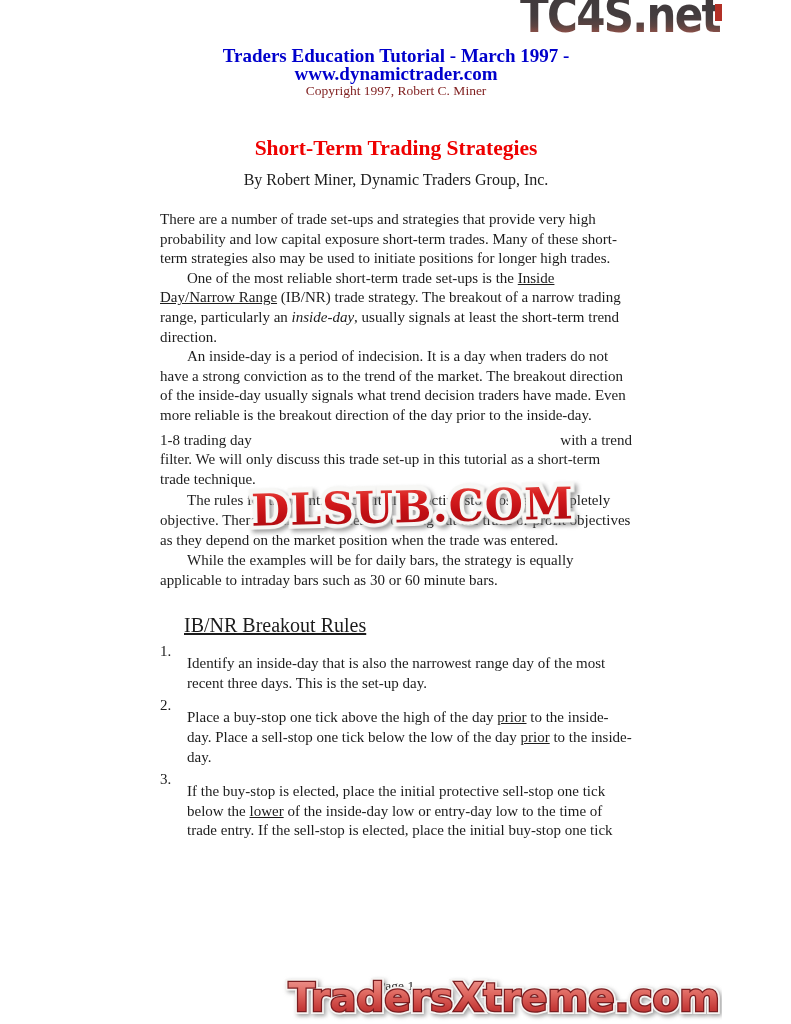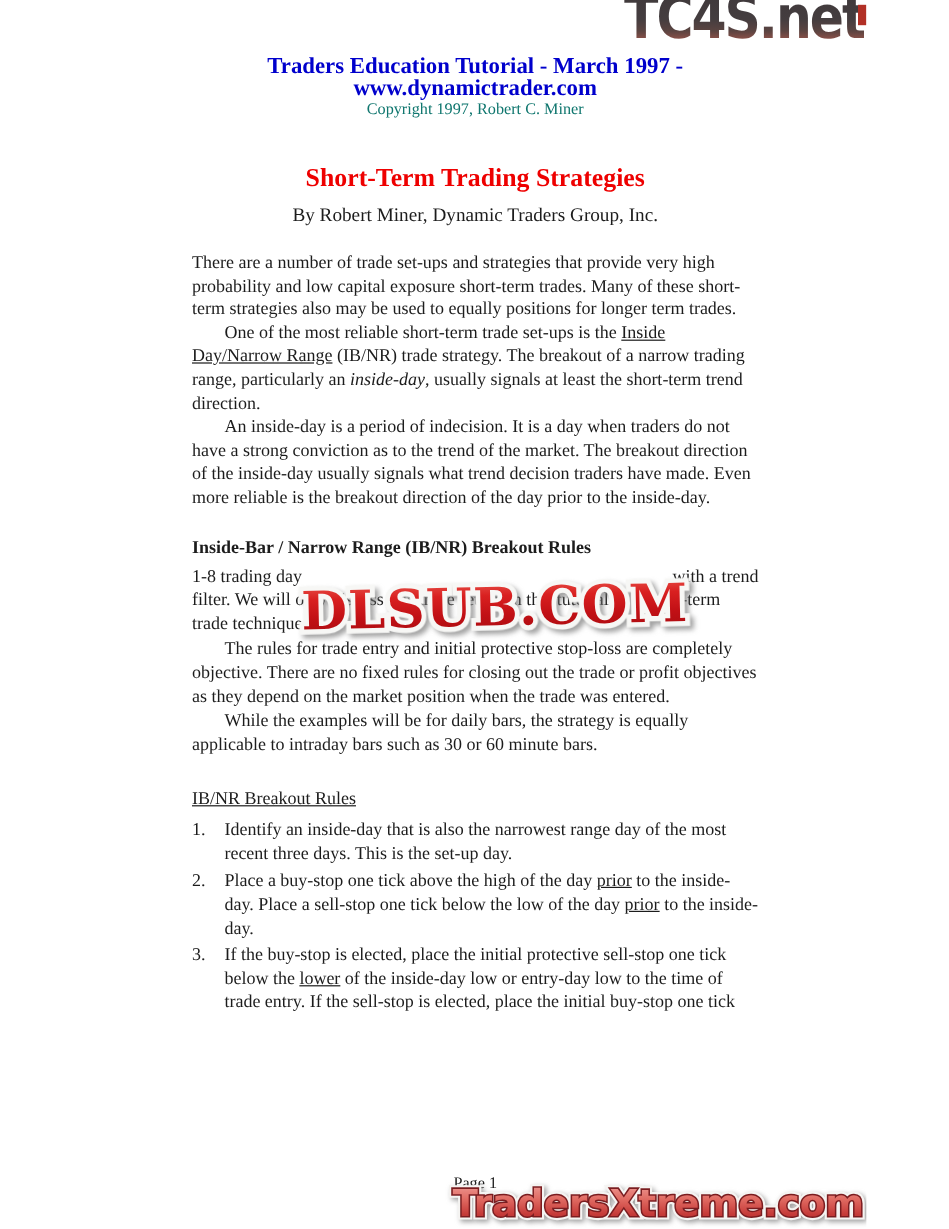--- a/index.html
+++ b/index.html
@@ -14,57 +14,57 @@
     font-size:50px;line-height:1;letter-spacing:-2px;
     transform:scaleX(.84);transform-origin:right top;
     background:linear-gradient(180deg,#3f393b 0%,#443d3f 52%,#5c4441 72%,#8d5048 86%,#b26a58 97%);
     -webkit-background-clip:text;background-clip:text;color:transparent;
     white-space:nowrap;
   }
   .red-sliver{position:absolute;top:4px;right:0;width:7px;height:17px;background:#b23026;}
   
   .content{position:absolute;left:160px;top:0;width:472px;}
   .hdr1{margin-top:47px;text-align:center;font-weight:bold;font-size:19px;line-height:18px;color:#0000cc;}
-  .hdr2{text-align:center;font-size:13.5px;line-height:16px;color:#0f766e;}
+  .hdr2{text-align:center;font-size:13.5px;line-height:16px;color:#7f1d1d;}
   .doc-title{margin-top:37px;text-align:center;font-weight:bold;font-size:21.5px;line-height:24px;color:#ee0000;}
   .byline{margin-top:10px;text-align:center;font-size:16px;line-height:19px;}
   .para{font-size:15px;line-height:19.6px;margin:0;}
   .para.indent{text-indent:27px;}
   .p-intro{margin-top:21px;}
   .section-heading{margin-top:22px;font-weight:bold;font-size:15px;line-height:19px;}
   .obscured{margin-top:5px;font-size:15px;line-height:19.6px;}
   .ob-row{display:flex;justify-content:space-between;white-space:nowrap;height:19.6px;}
   .p-after-obscured{margin-top:2px;}
   .p-daily{margin-top:1px;}
-  .rules-heading{margin-top:26px;font-size:15px;line-height:19px;text-decoration:underline;}
+  .rules-heading{margin-top:26px;font-size:20px;line-height:19px;text-decoration:underline;margin-left:24px;}
   .rules-list{margin-top:7px;}
   .rule{display:flex;font-size:15px;line-height:19.6px;margin-bottom:3px;}
   .rule .num{width:27px;flex:0 0 27px;}
-  .rule .rtext{flex:1;}
+  .rule .rtext{flex:1;margin-top:12px;}
   .page-number{position:absolute;left:160px;width:472px;top:978px;text-align:center;font-size:13.5px;}
   
   .watermark{
     position:absolute;left:251px;top:483px;transform:rotate(-1.3deg);
     font-family:"DejaVu Serif",serif;font-weight:700;font-size:44px;line-height:1.1;
     letter-spacing:1px;white-space:nowrap;
   }
   .watermark .stroke{
     position:absolute;left:0;top:0;color:#c01015;
     -webkit-text-stroke:8px #f7f7f5;
     filter:drop-shadow(3px 3px 2px rgba(110,110,110,.65));
   }
   .watermark .fill{
     position:relative;
     background:linear-gradient(180deg,#ea5a50 0%,#d92020 30%,#c11015 62%,#a60c10 100%);
     -webkit-background-clip:text;background-clip:text;color:transparent;
   }
   
   .txtreme{
     position:absolute;right:2px;bottom:2px;
-    font-family:"DejaVu Sans",sans-serif;font-weight:700;font-size:31px;line-height:1.2;
+    font-family:"DejaVu Sans",sans-serif;font-weight:700;font-size:39px;line-height:1.2;
     letter-spacing:0;white-space:nowrap;
   }
   .txtreme .stroke{
     position:absolute;left:0;top:0;color:#c53636;
     -webkit-text-stroke:6px #f5f4f2;
     filter:drop-shadow(2px 2px 2px rgba(120,120,120,.7));
   }
   .txtreme .mid{position:absolute;left:0;top:0;color:#7a1d20;-webkit-text-stroke:2.5px #7a1d20;}
   .txtreme .fill{
     position:relative;
@@ -80,25 +80,24 @@
   <div class="tc4s">TC4S.net</div>
   <div class="red-sliver"></div>
 
   <div class="content">
     <div class="hdr1">Traders Education Tutorial - March 1997 - www.dynamictrader.com</div>
     <div class="hdr2">Copyright 1997, Robert C. Miner</div>
 
     <div class="doc-title">Short-Term Trading Strategies</div>
     <div class="byline">By Robert Miner, Dynamic Traders Group, Inc.</div>
 
-    <p class="para p-intro">There are a number of trade set-ups and strategies that provide very high probability and low capital exposure short-term trades. Many of these short-term strategies also may be used to equally positions for longer term trades.</p>
+    <p class="para p-intro">There are a number of trade set-ups and strategies that provide very high probability and low capital exposure short-term trades. Many of these short-term strategies also may be used to initiate positions for longer high trades.</p>
     <p class="para indent"><span>One of the most reliable short-term trade set-ups is the </span><u>Inside Day/Narrow Range</u><span> (IB/NR) trade strategy. The breakout of a narrow trading range, particularly an </span><i>inside-day</i><span>, usually signals at least the short-term trend direction.</span></p>
     <p class="para indent">An inside-day is a period of indecision. It is a day when traders do not have a strong conviction as to the trend of the market. The breakout direction of the inside-day usually signals what trend decision traders have made. Even more reliable is the breakout direction of the day prior to the inside-day.</p>
 
-    <div class="section-heading">Inside-Bar / Narrow Range (IB/NR) Breakout Rules</div>
 
     <div class="obscured">
       <div class="ob-row">
         <span>1-8 trading day</span>
         <span>with a trend</span>
       </div>
       <div>filter. We will only discuss this trade set-up in this tutorial as a short-term</div>
       <div>trade technique.</div>
     </div>
 

